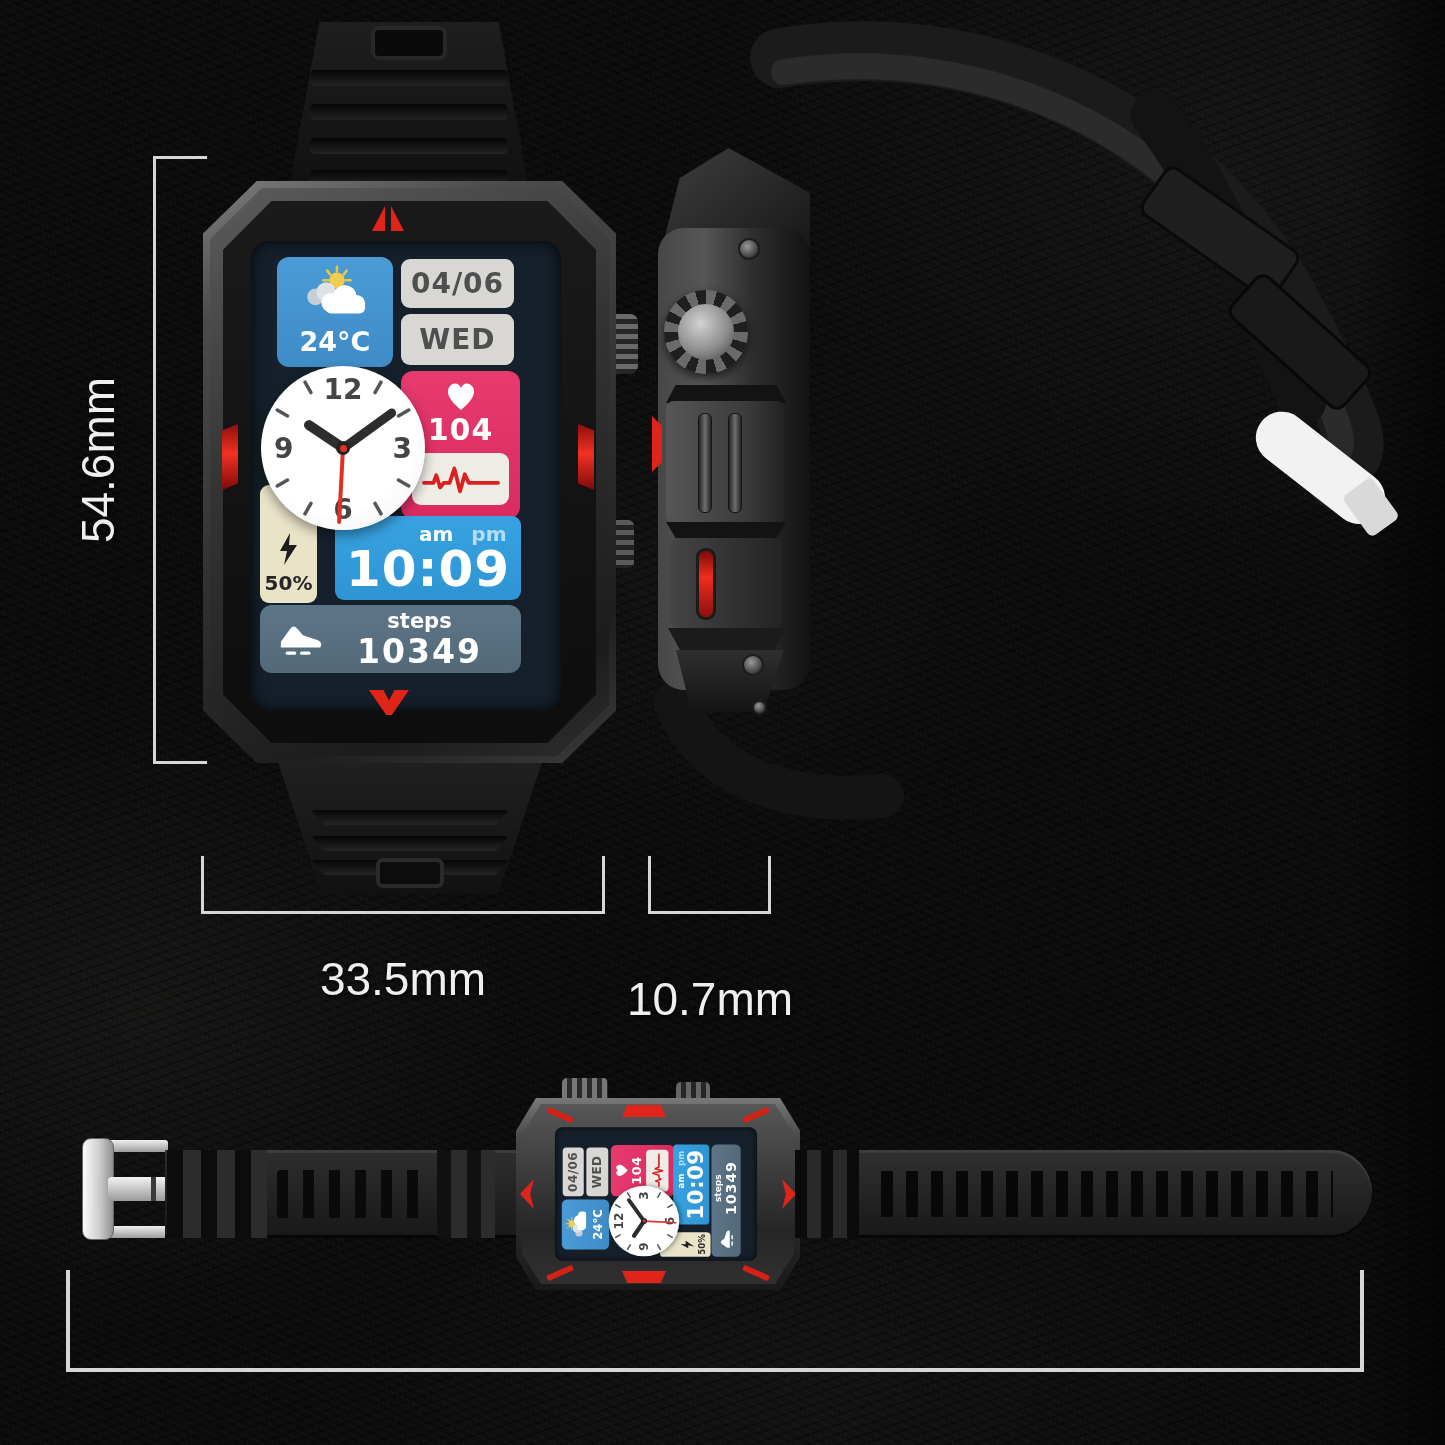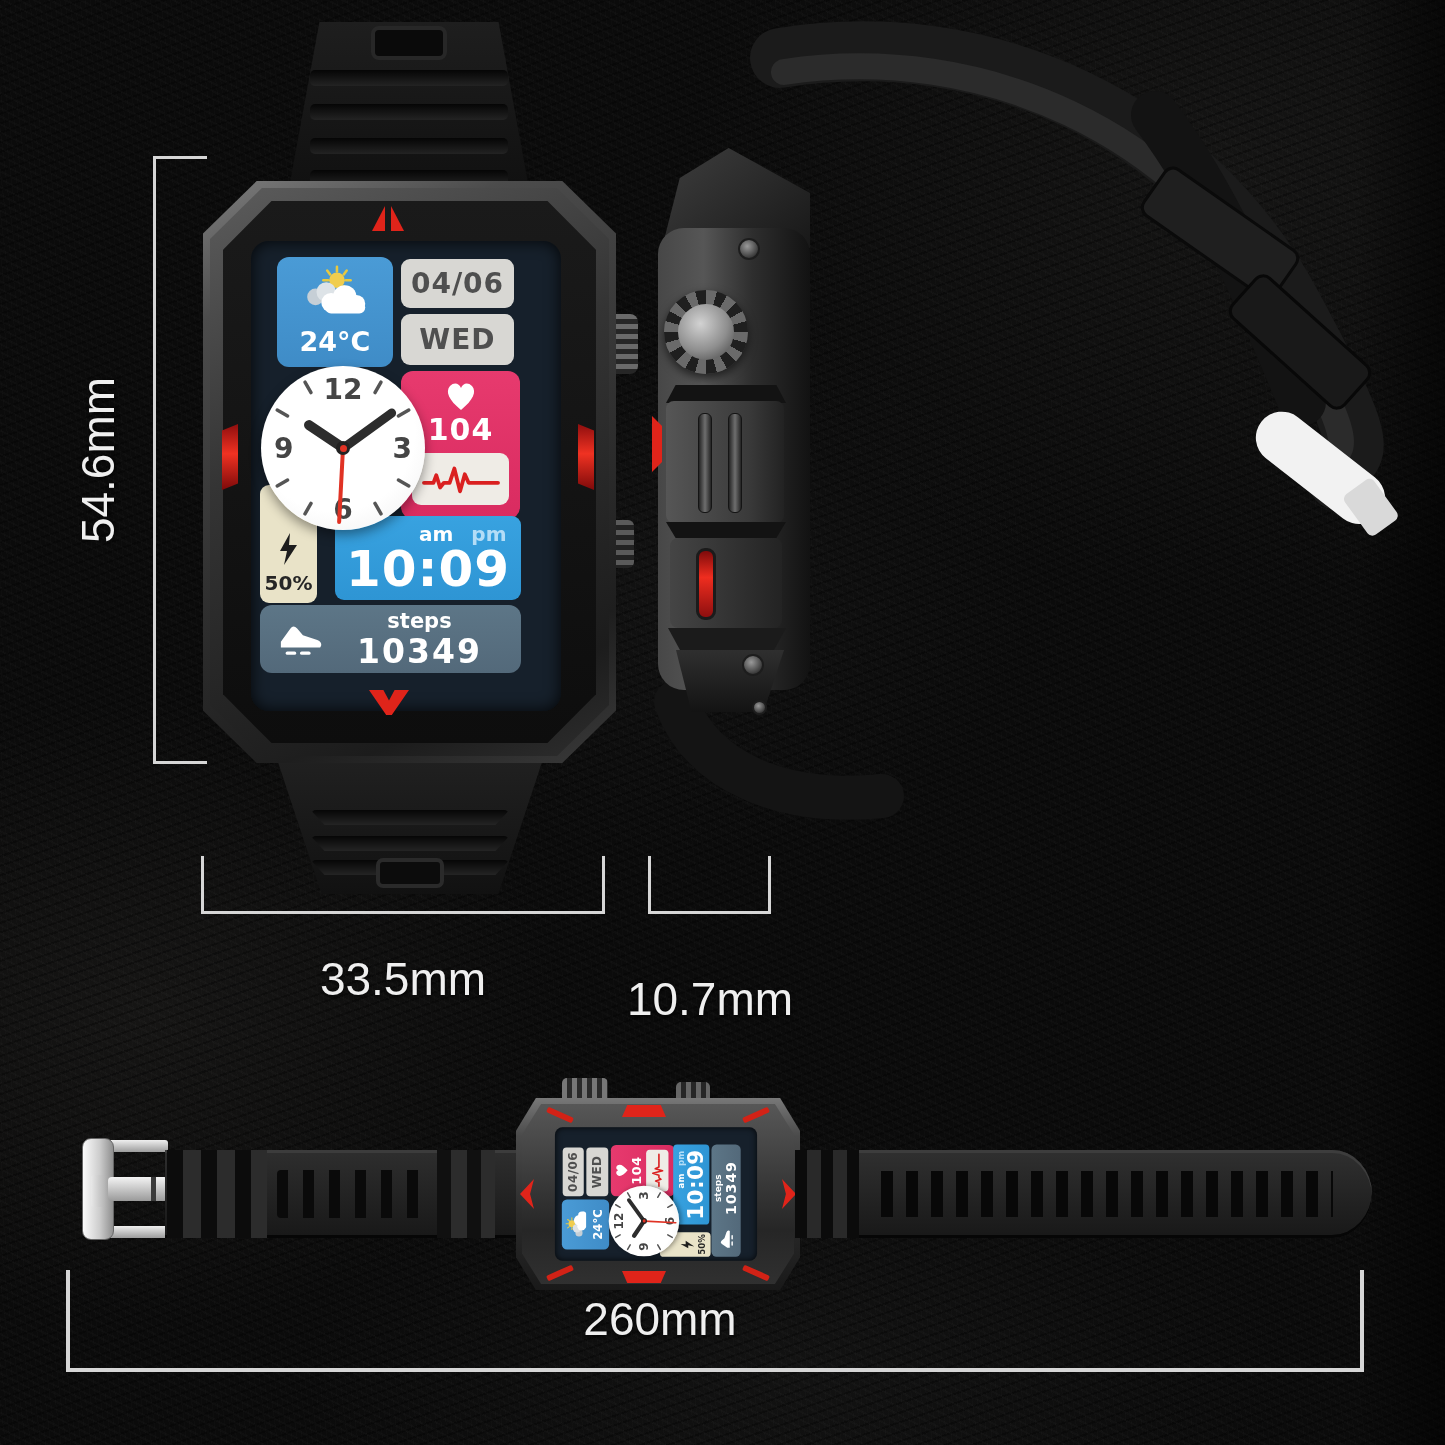--- a/index.html
+++ b/index.html
@@ -511,14 +511,13 @@
   <div class="abs dim-label dimw-label">33.5mm</div>
 
   <div class="abs dim dimt-capl"></div>
   <div class="abs dim dimt-capr"></div>
   <div class="abs dim dimt-line"></div>
   <div class="abs dim-label dimt-label">10.7mm</div>
 
   <div class="abs dim diml-capl"></div>
   <div class="abs dim diml-capr"></div>
   <div class="abs dim diml-line"></div>
-  <div class="abs dim-label diml-label">260mm</div>
 </div>
 
 </body></html>

